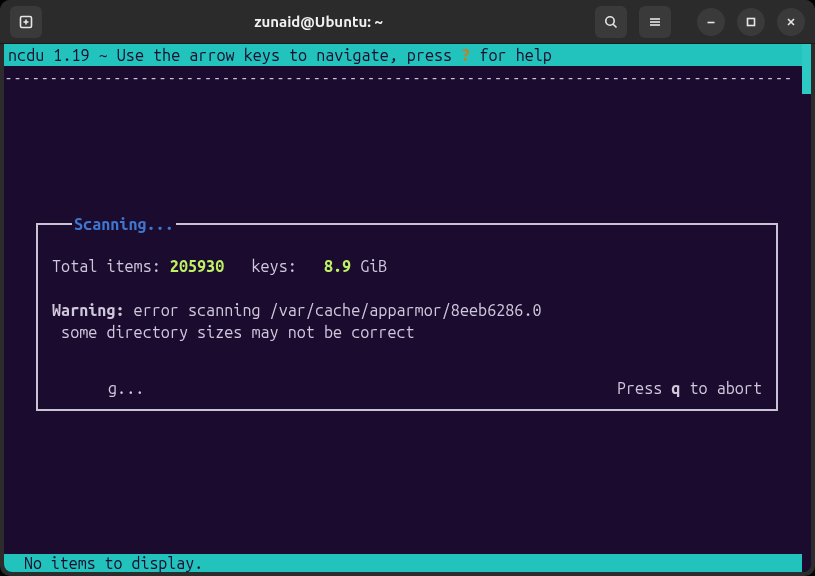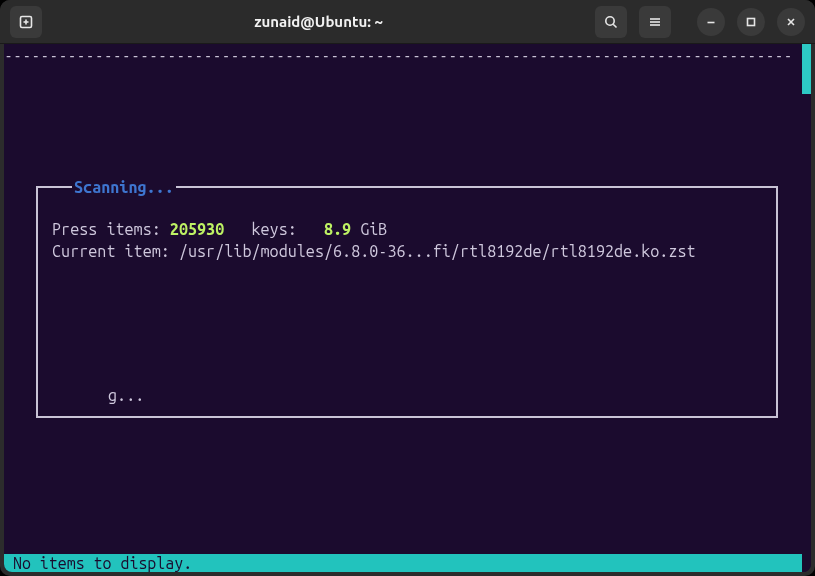--- a/index.html
+++ b/index.html
@@ -48,36 +48,36 @@
     color: #d9d4e0;
   }
   .bar {
     background: #22c3bd; color: #1b0b2e; padding: 0 4px;
     white-space: pre;
   }
   .bar .q { color: #cc7e1e; font-weight: bold; }
   .dashes { color: #c9c3d6; padding: 0; letter-spacing: 0; white-space: pre; overflow: hidden; }
   .dialog-area { position: relative; height: 440px; }
   .dialog {
-    position: absolute; left: 32px; right: 24px; top: 120px; height: 232px;
+    position: absolute; left: 32px; right: 24px; top: 135px; height: 188px;
     border: 2px solid #c9c3d6; color: #cfc8dd; padding: 8px 14px; white-space: normal;
   }
   .dialog-title {
     position: absolute; top: -12px; left: 34px; background: #1b0b2e; padding: 0 2px;
     color: #3e76d0; font-weight: bold;
   }
   .row { white-space: pre; }
   .gap { height: 22px; }
   .num { color: #bef264; font-weight: bold; }
   .warn { font-weight: bold; }
   .bottom-row { position: absolute; left: 14px; right: 14px; bottom: 10px; display: flex; justify-content: space-between; }
   .keyb { font-weight: bold; }
   .footer {
     position: absolute; left: 0; right: 9px; bottom: 0;
-    background: #22c3bd; color: #1b0b2e; padding: 0 0; white-space: pre;
+    background: #22c3bd; color: #1b0b2e; padding: 0 11px; white-space: pre;
   }
 </style>
 </head>
 <body>
 
 <div class="window">
 
   <div class="titlebar">
     <div class="tb-btn">
       <svg width="16" height="16" viewBox="0 0 16 16">
@@ -119,31 +119,34 @@
         <svg width="12" height="12" viewBox="0 0 12 12">
             <line x1="3" y1="3" x2="9" y2="9"></line>
             <line x1="9" y1="3" x2="3" y2="9"></line>
           </svg>
       </div>
     </div>
   </div>
 
   <div class="term">
     <div class="content">
+      <div class="bar"><span>ncdu 1.19 ~ Use the arrow keys to navigate, press </span><span class="q">?</span><span> for help</span></div>
       <div class="dashes">---------------------------------------------------------------------------------------</div>
 
       <div class="dialog-area">
         <div class="dialog">
           <div class="dialog-title">Scanning...</div>
           <div class="gap"></div>
-          <div class="row"><span>Press items: </span><span class="num">205930</span><span>   keys:   </span><span class="num">8.9</span><span> GiB</span></div>
-          <div class="row"><span>Current item: </span><span>/usr/lib/modules/6.8.0-36...fi/rtl8192de/rtl8192de.ko.zst</span></div>
+          <div class="row"><span>Total items: </span><span class="num">205930</span><span>   keys:   </span><span class="num">8.9</span><span> GiB</span></div>
           <div class="gap"></div>
+          <div class="row"><span class="warn">Warning:</span><span> error scanning /var/cache/apparmor/8eeb6286.0</span></div>
+          <div class="row"> some directory sizes may not be correct</div>
           <div class="bottom-row">
             <span style="margin-left:56px">g...</span>
+            <span><span>Press </span><span class="keyb">q</span><span> to abort</span></span>
           </div>
         </div>
       </div>
     </div>
 
     <div class="footer"><span> No items to display.</span></div>
 
     <div class="scrollbar">
       <div class="thumb"></div>
     </div>

